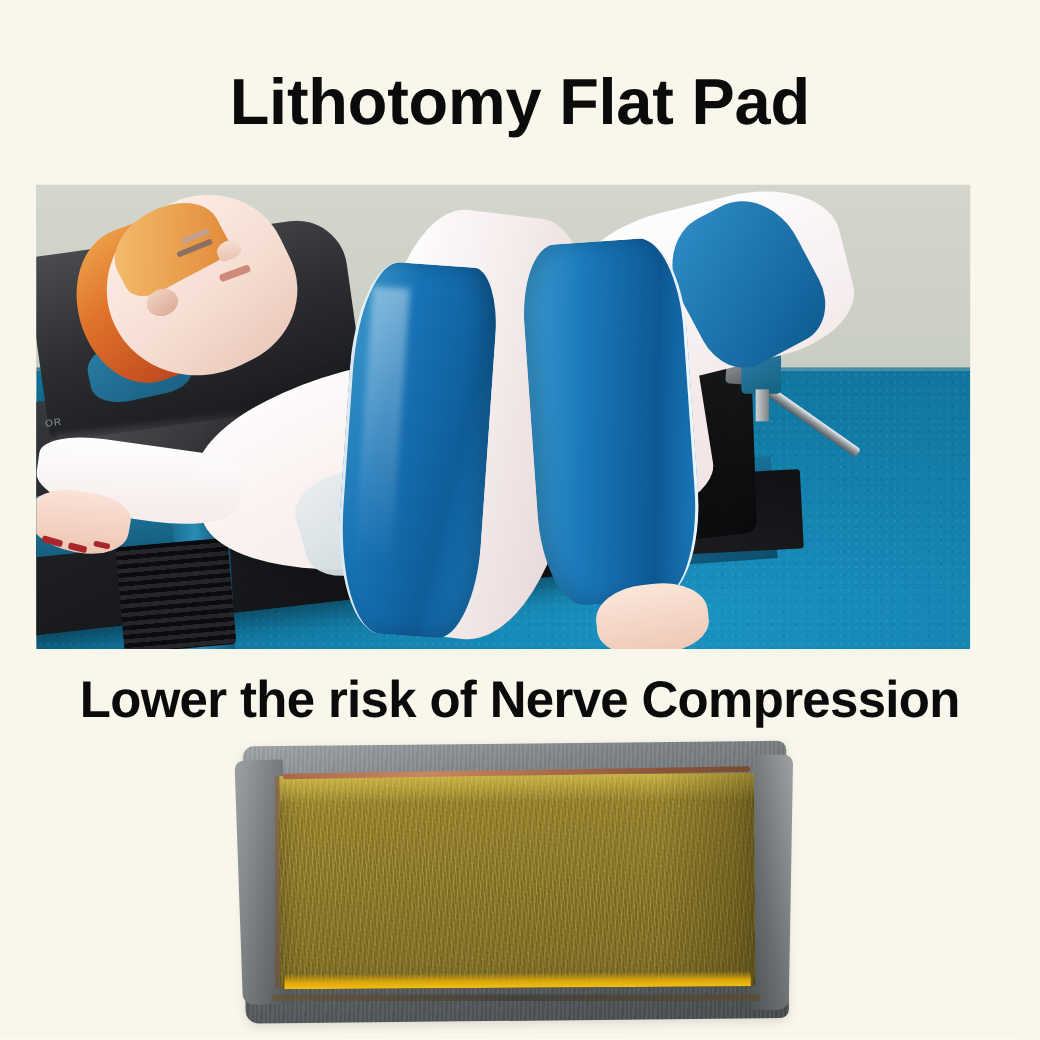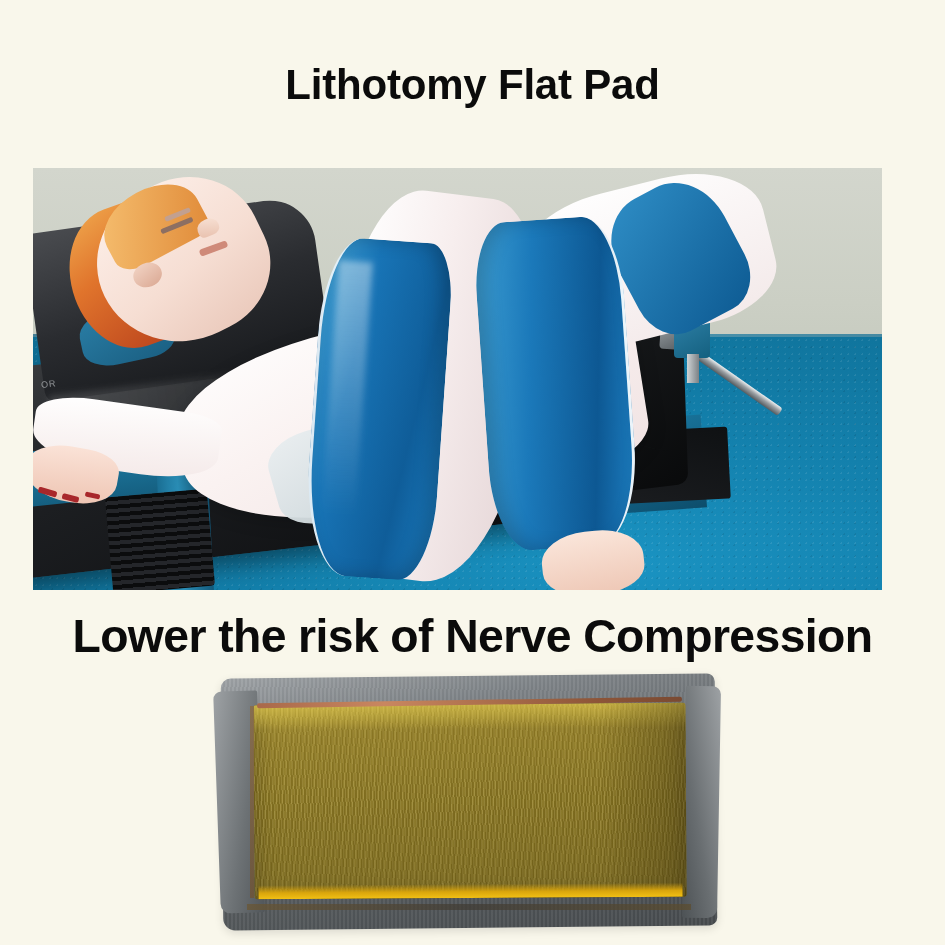--- a/index.html
+++ b/index.html
@@ -16,21 +16,21 @@
     font-family: "Liberation Sans", sans-serif;
   }
 
   
   #title {
     position: absolute;
     left: 0;
     top: 64px;
     width: 945px;
     text-align: center;
-    font-size: 42px;
+    font-size: 59px;
     font-weight: bold;
     letter-spacing: -0.2px;
     color: #0b0b0b;
     line-height: 1.0;
     white-space: nowrap;
   }
   #subtitle {
     position: absolute;
     left: 0;
     top: 612px;

